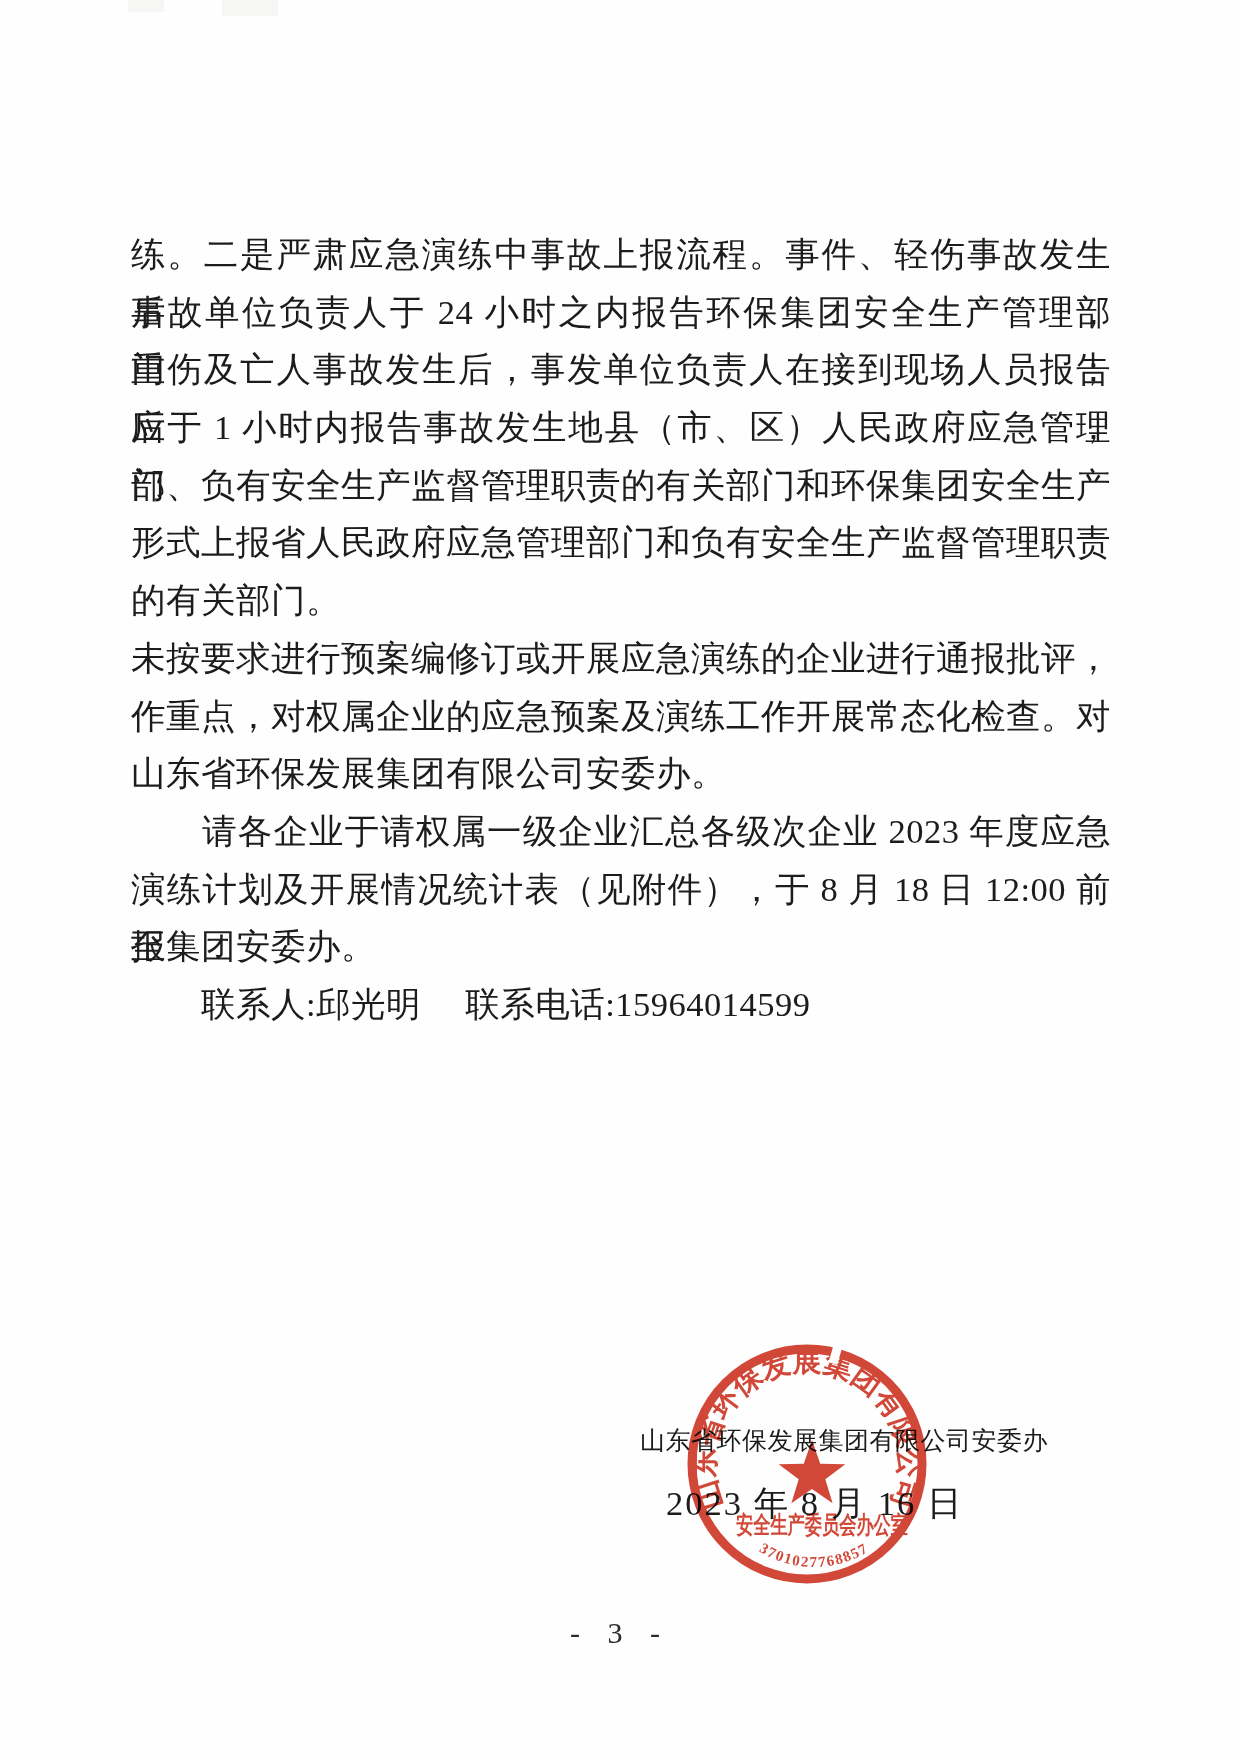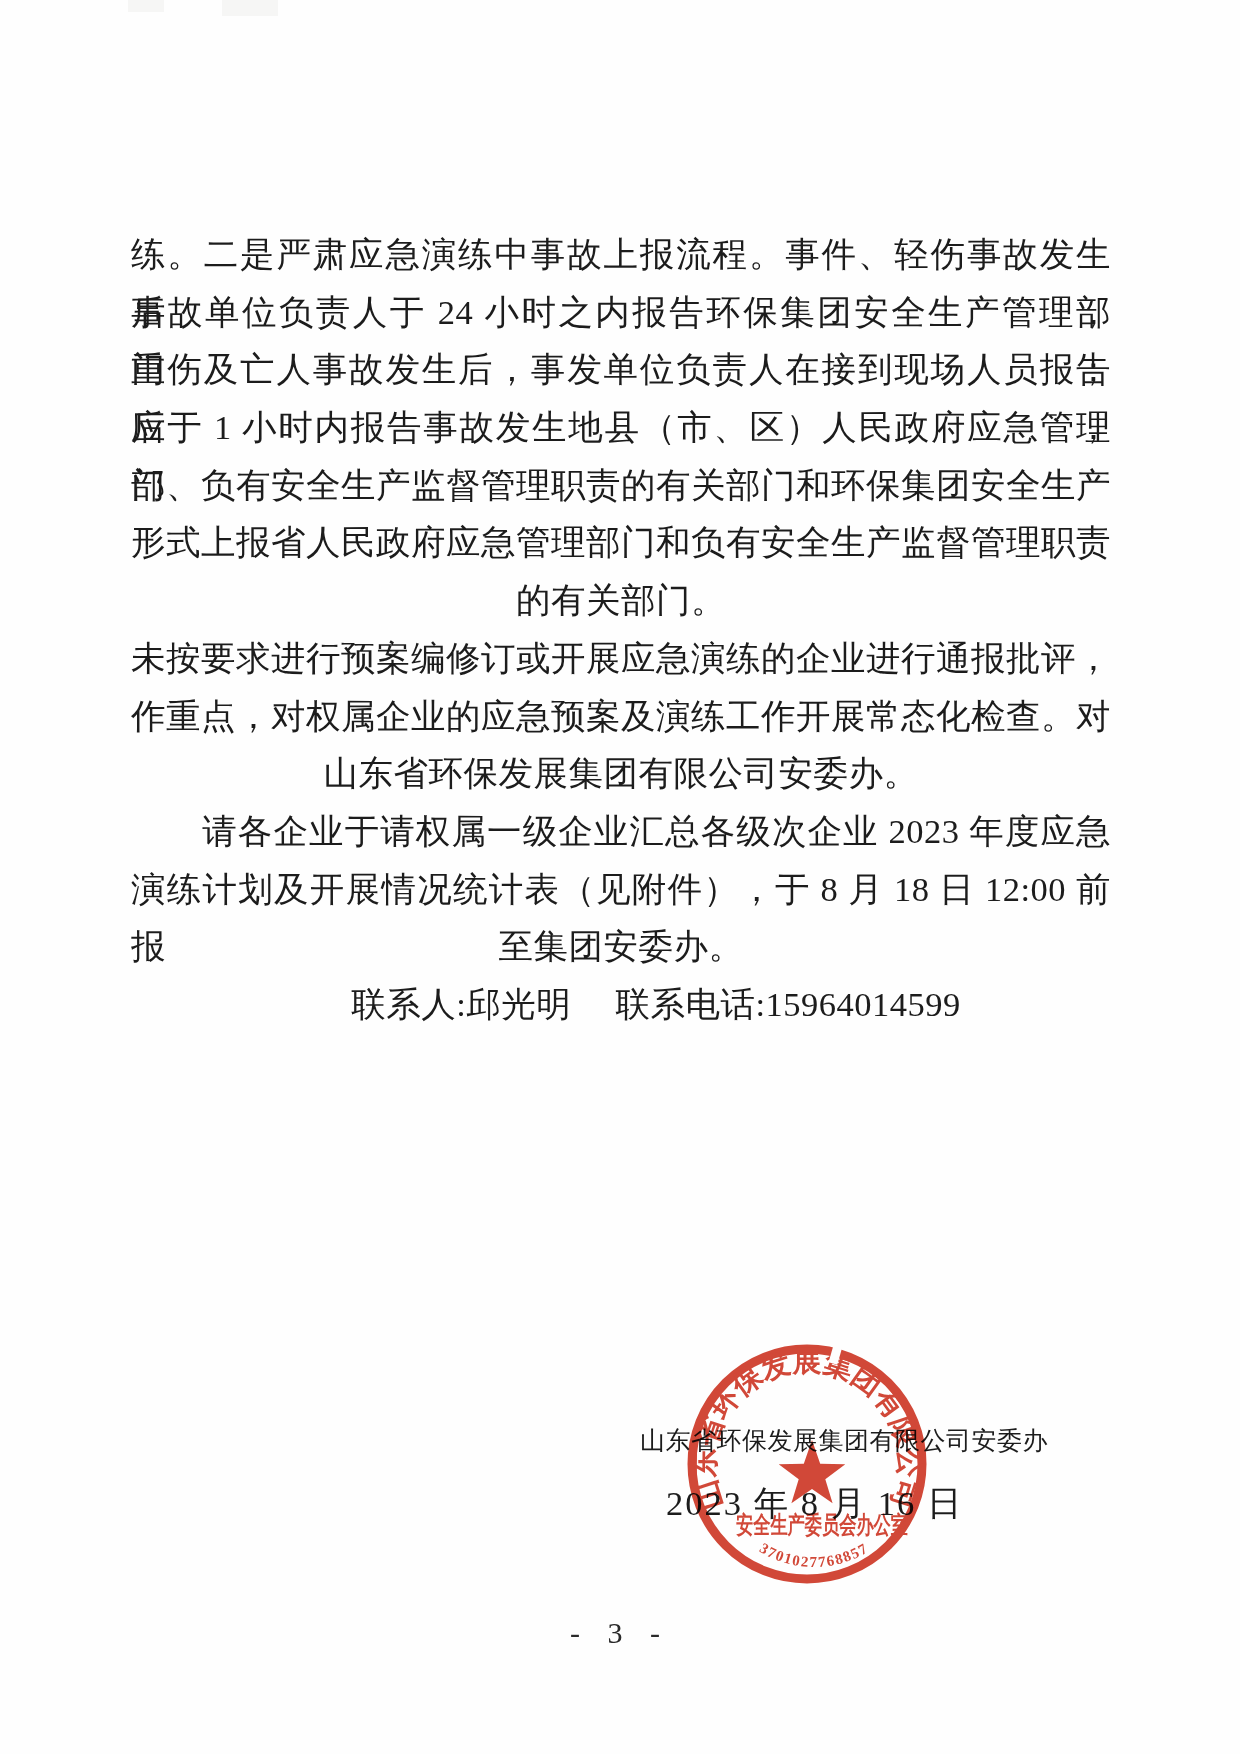--- a/index.html
+++ b/index.html
@@ -24,21 +24,20 @@
     left:131px; top:226px;
     width:980px;
     color:#1c1c1c;
   }
   .line {
     font-size:34.5px;
     line-height:57.7px;
     height:57.7px;
     white-space:pre-wrap;
     letter-spacing:0.5px;
-    text-align:center;
   }
   .line.fill {
     text-align:justify;
     text-align-last:justify;
   }
   .line.blank { height:57.7px; }
 
   .signature-line {
     position:absolute;
     top:1424px; left:0; right:192px;

